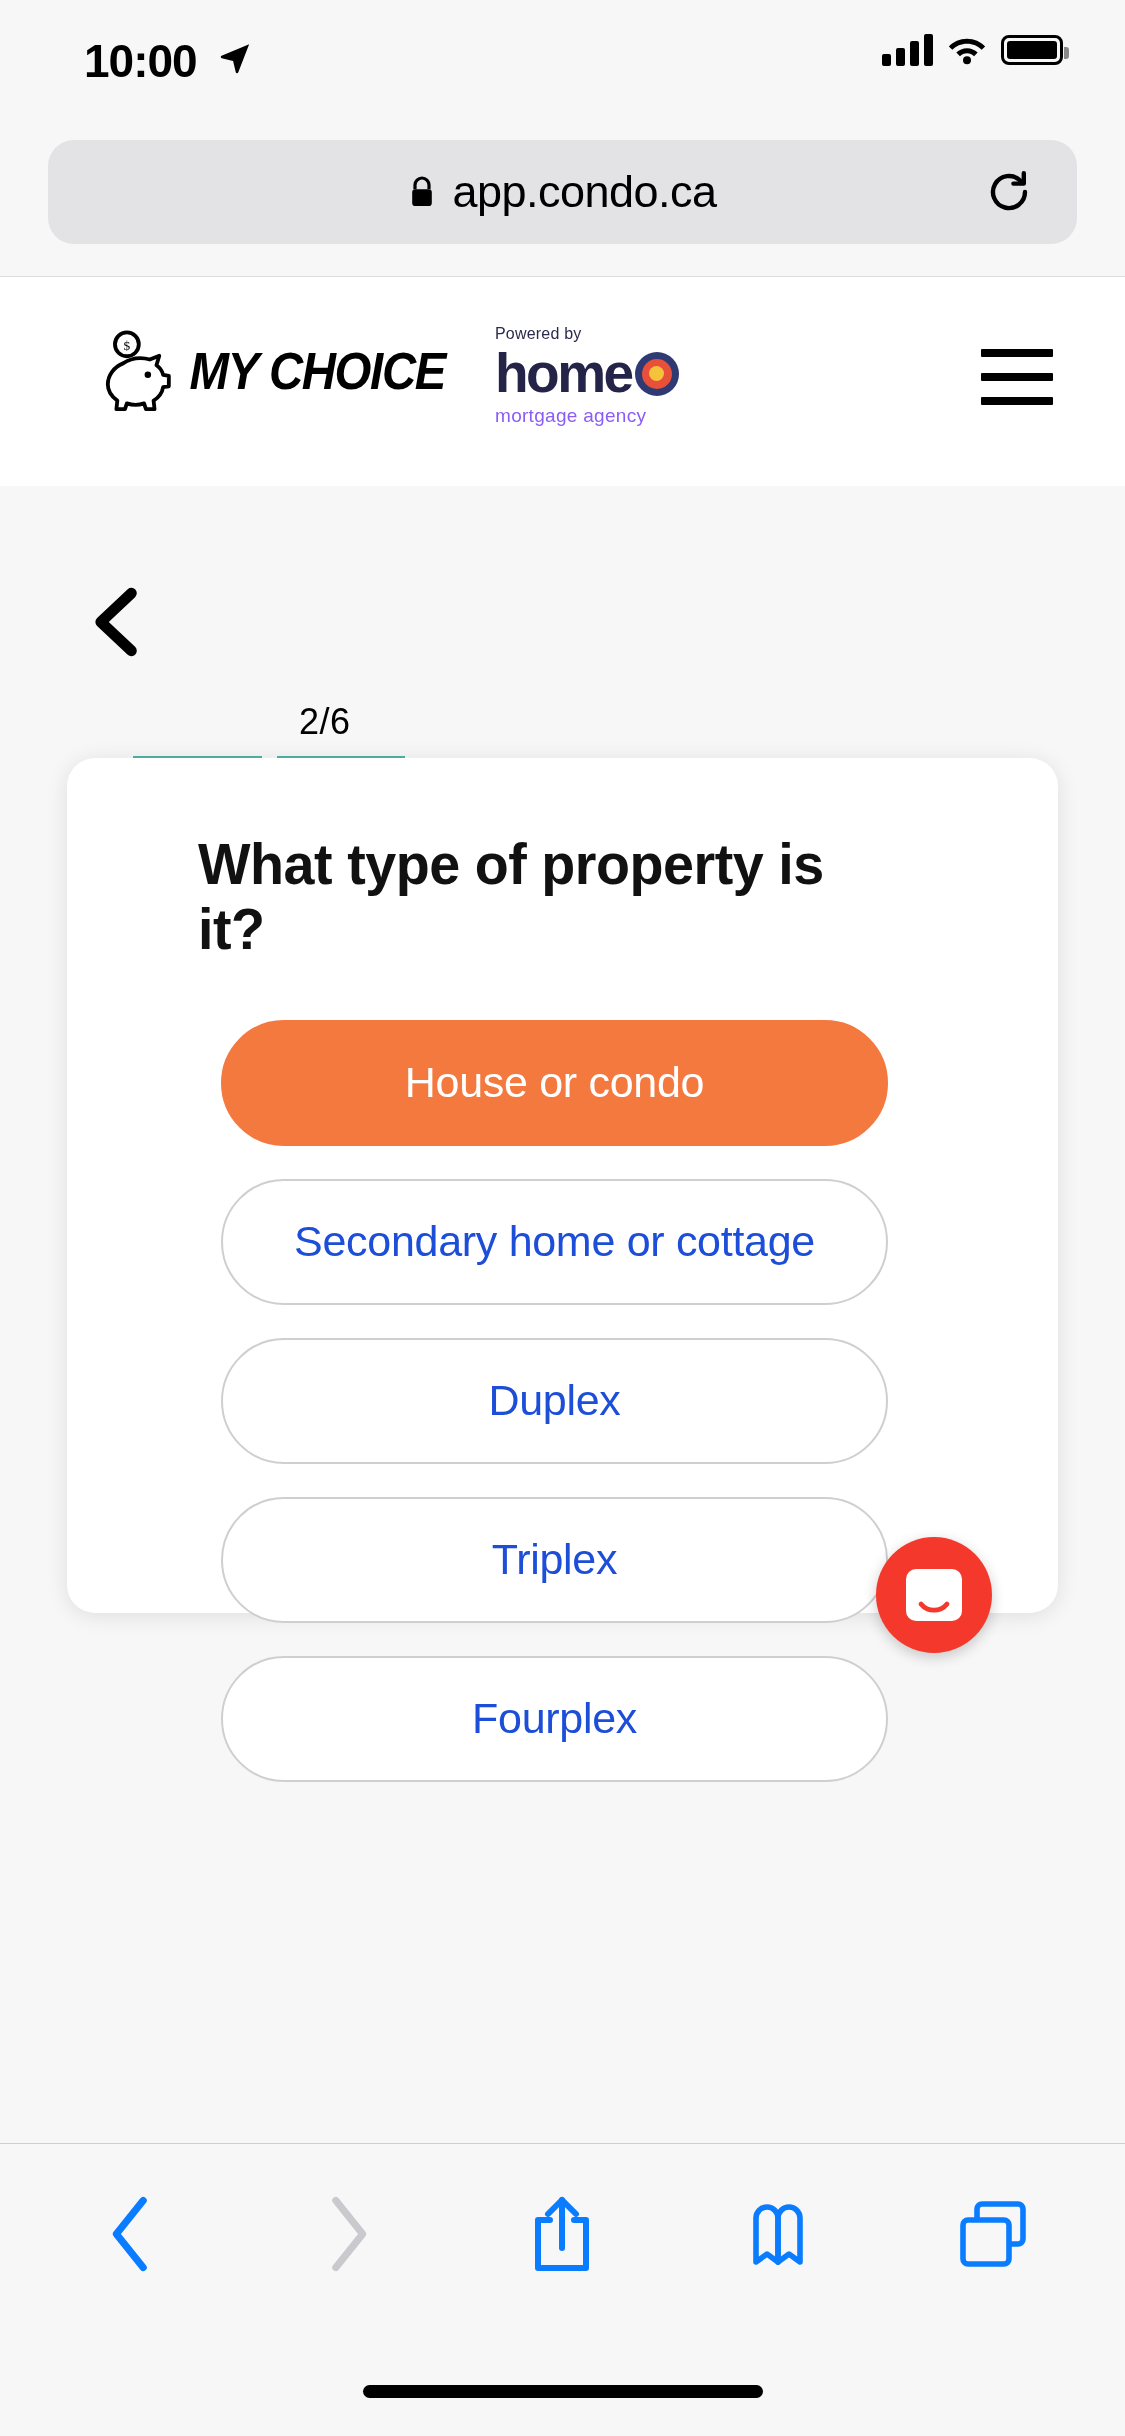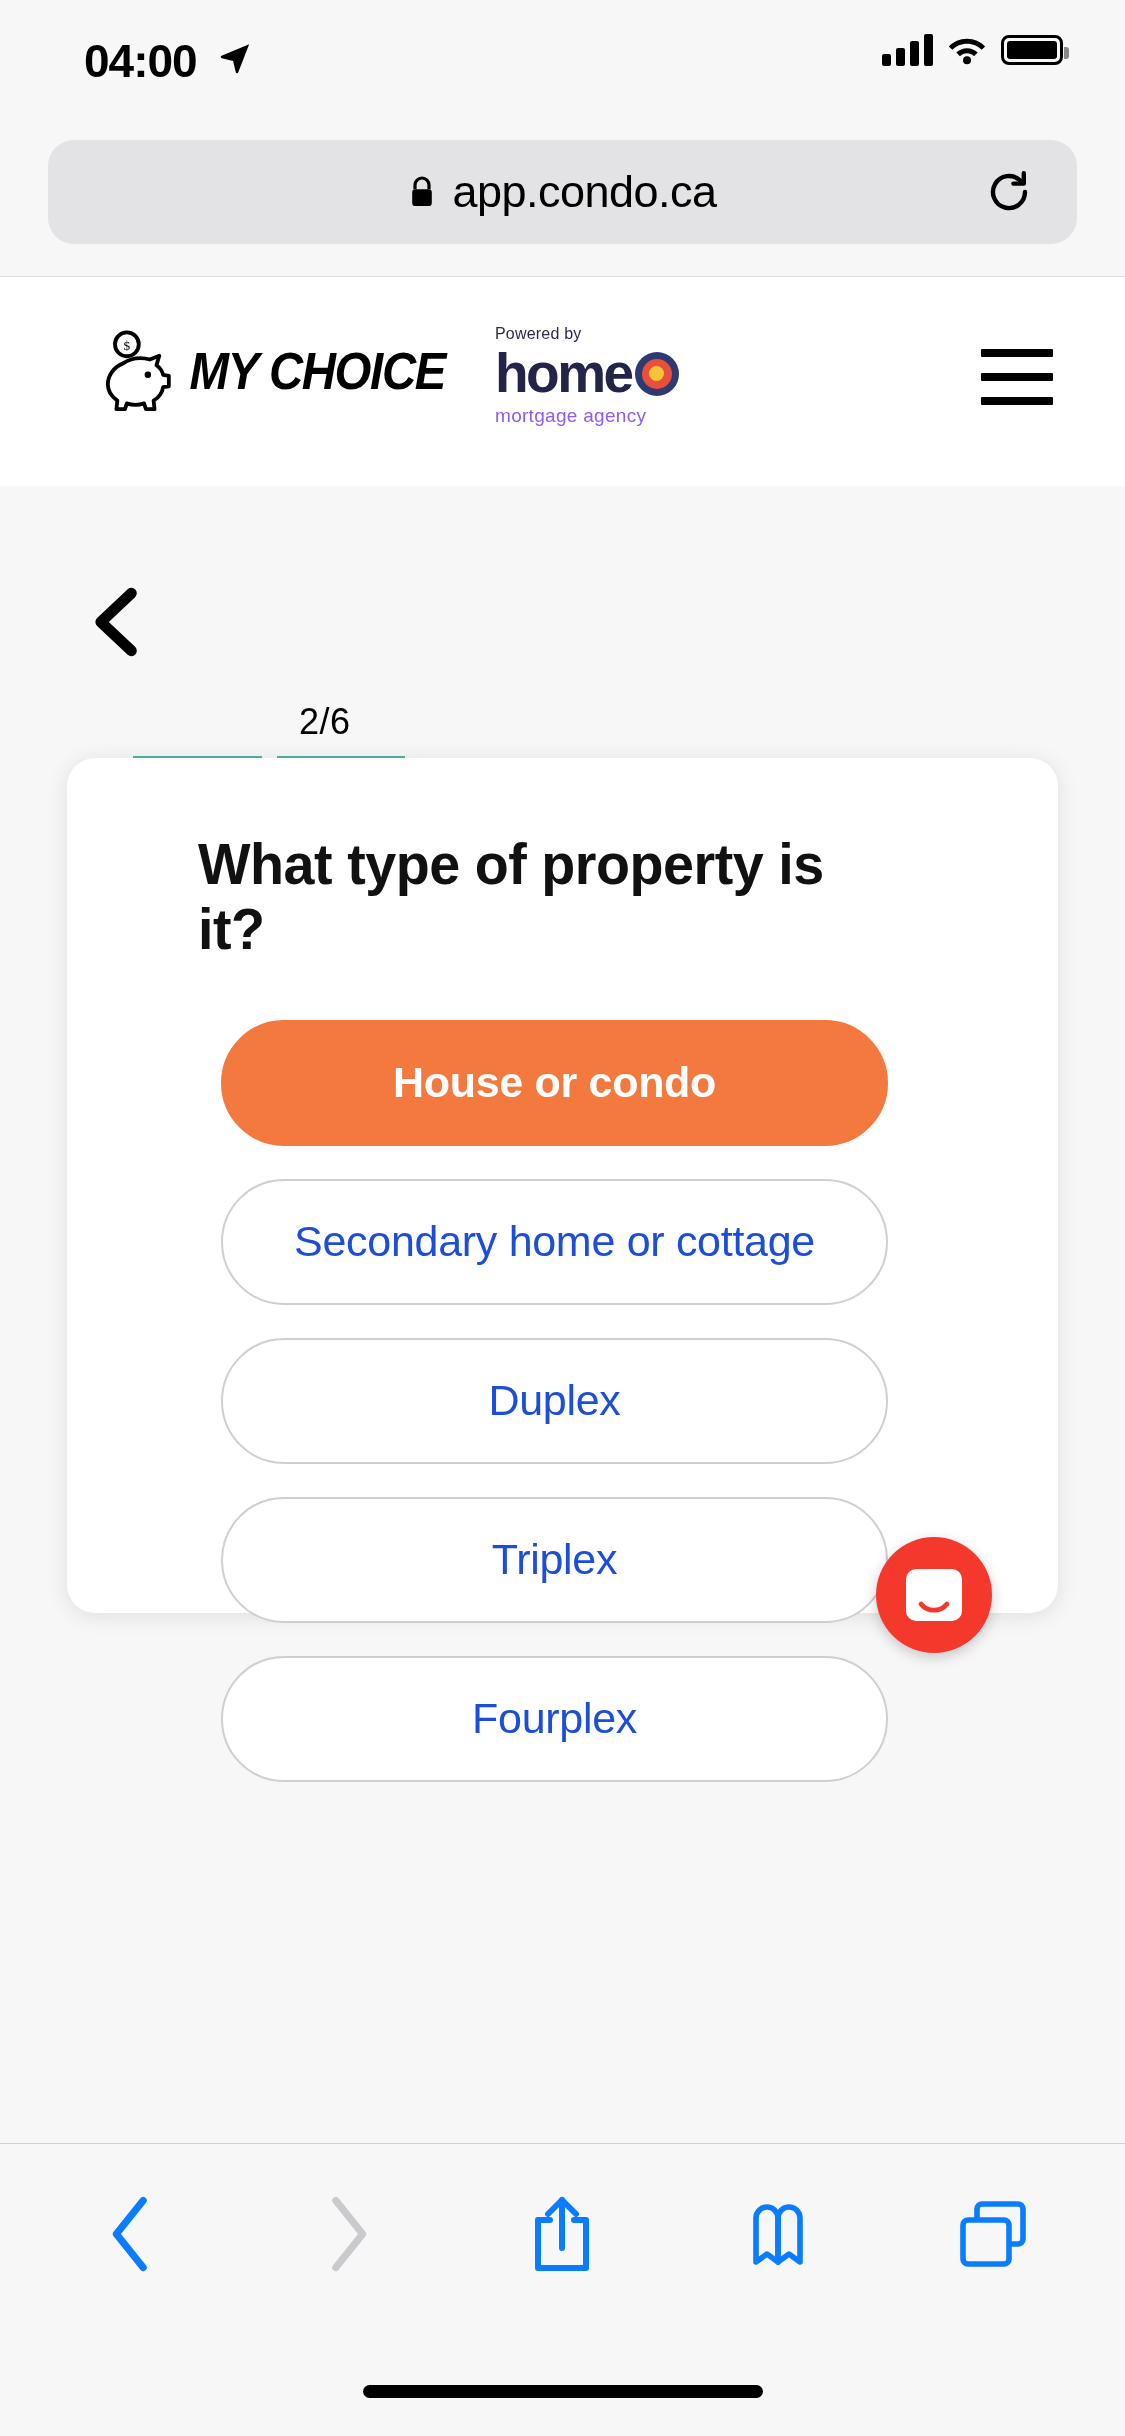--- a/index.html
+++ b/index.html
@@ -141,21 +141,21 @@
   .options { margin-top:58px; padding:0 154px; }
   .option {
     height:126px; border-radius:63px;
     display:flex; align-items:center; justify-content:center;
     margin-bottom:33px; background:#fff;
     border:2px solid #cfcfcf;
     font-size:43px; color:#1d4ed8; letter-spacing:-.3px;
   }
   .option.selected {
     background:#f4793f; border:2px solid #f4793f;
-    color:#fff; font-weight:bold;
+    color:#fff; font-weight:normal;
   }
 
   
   .intercom {
     position:absolute; right:66px; bottom:-40px;
     width:116px; height:116px; border-radius:50%;
     background:#f4392c;
     display:flex; align-items:center; justify-content:center;
     box-shadow:0 4px 14px rgba(0,0,0,.20);
   }
@@ -176,21 +176,21 @@
     position:absolute; bottom:38px; left:50%; transform:translateX(-50%);
     width:400px; height:13px; background:#000; border-radius:7px;
   }
 </style>
 </head>
 <body>
 
 <div id="screen">
 
   <div class="statusbar">
-    <div class="status-time">04:00</div>
+    <div class="status-time">10:00</div>
     <div class="status-loc">
       <svg viewBox="0 0 24 24" width="34" height="34">
           <path d="M22 3 2.5 11.2c-.8.35-.7 1.5.15 1.7l8 1.9 1.9 8c.2.85 1.35.95 1.7.15L22 3z" fill="#000"></path>
         </svg>
     </div>
     <div class="status-right">
       <span class="sig-bars">
           <i></i>
           <i></i>
           <i></i>

